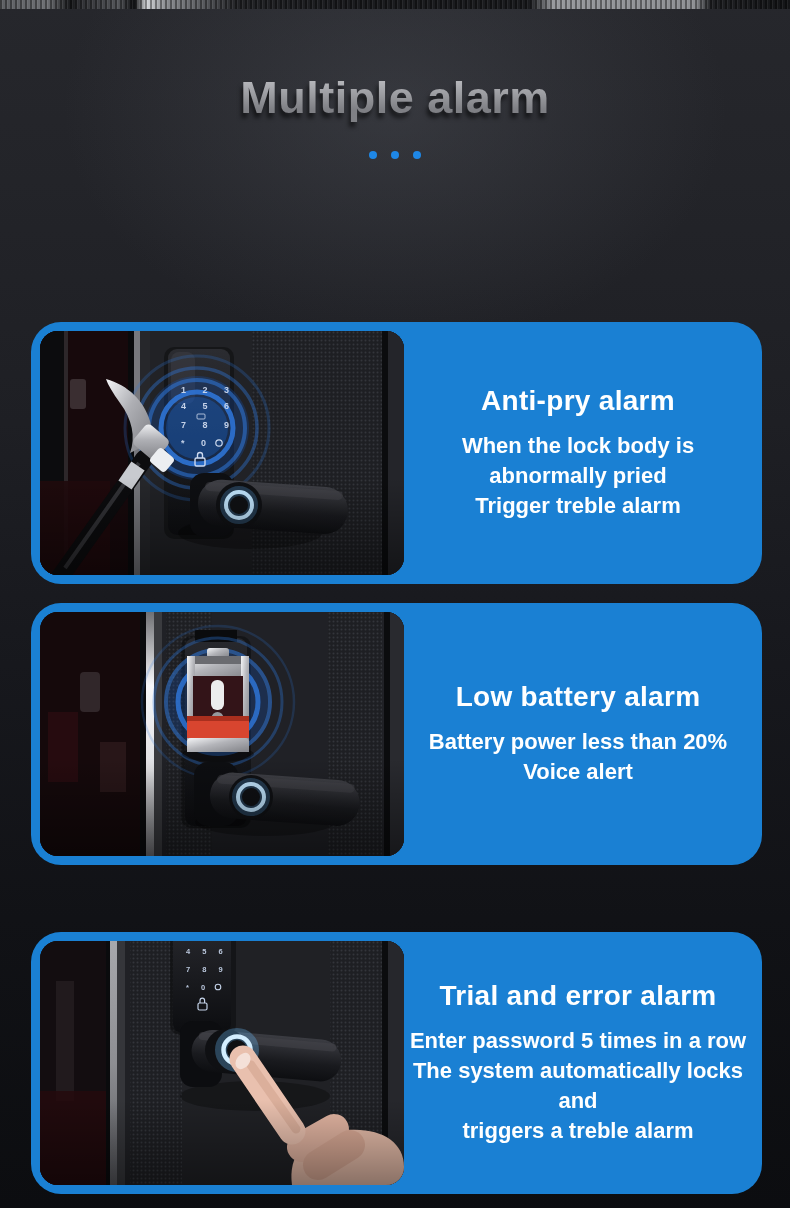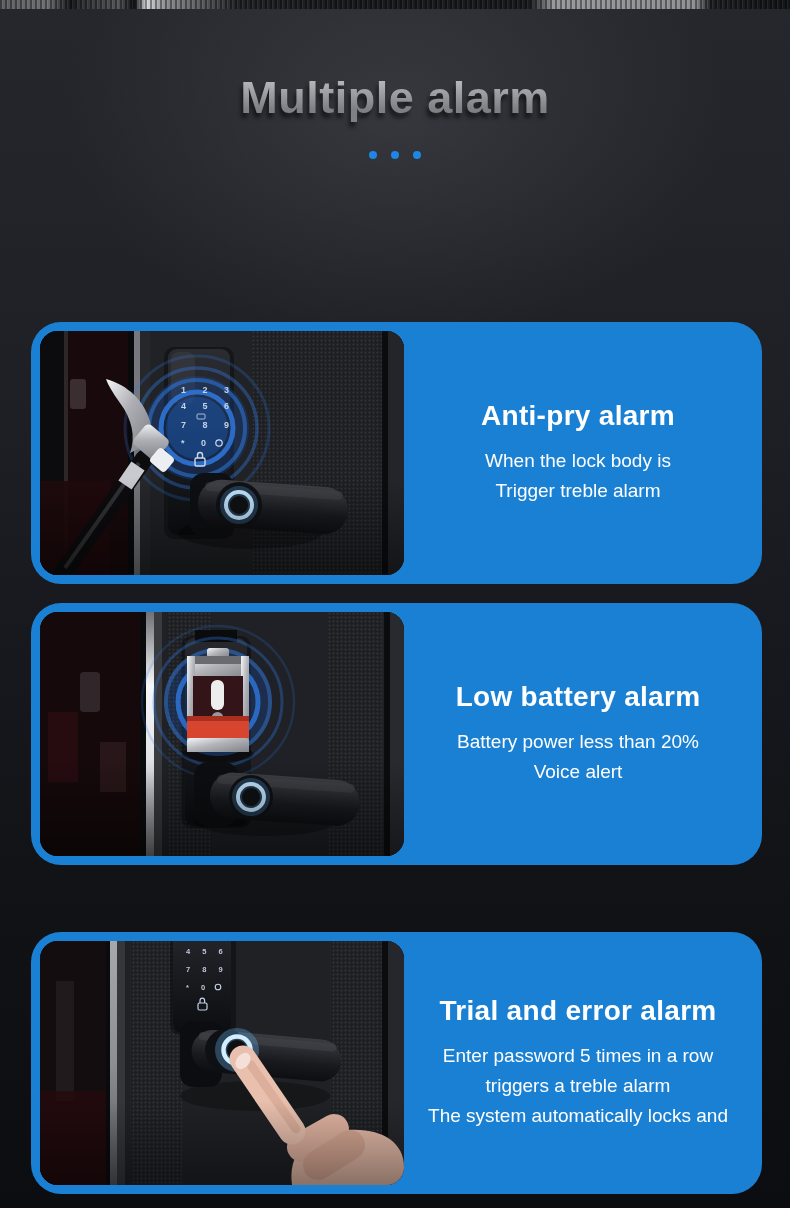--- a/index.html
+++ b/index.html
@@ -44,21 +44,21 @@
     position:absolute;left:9px;top:9px;width:364px;height:244px;
     border-radius:18px;overflow:hidden;background:#17181b;
   }
   .photo svg{display:block}
   .card-text{
     position:absolute;left:373px;right:10px;top:0;bottom:0;
     display:flex;flex-direction:column;justify-content:center;align-items:center;
     text-align:center;color:#ffffff;
   }
   .card-title{font-size:28px;font-weight:bold;letter-spacing:.3px;margin:0 0 14px 0;}
-  .card-line{font-size:19px;line-height:30px;font-weight:400;}
+  .card-line{font-size:22px;line-height:30px;font-weight:700;}
   .kp{fill:#cdd9ee;font-size:9px;font-weight:bold;font-family:"Liberation Sans","DejaVu Sans",sans-serif;letter-spacing:7px;opacity:.95}
   .kp3{fill:#c4d2e8;font-size:7.5px;font-weight:bold;font-family:"Liberation Sans","DejaVu Sans",sans-serif;letter-spacing:5px;opacity:.95}
 </style>
 </head>
 <body>
 
 <div class="page">
   <div class="metal-trim"></div>
 
   <h1 class="hero-title">Multiple alarm</h1>
@@ -153,20 +153,21 @@
           <circle cx="199" cy="174" r="23" fill="#101114"></circle>
           <circle cx="199" cy="174" r="14" fill="none" stroke="#5fb8ff" stroke-width="10" opacity=".25"></circle>
           <circle cx="199" cy="174" r="13" fill="none" stroke="#c2e6ff" stroke-width="4"></circle>
         </g>
         <rect width="364" height="244" fill="url(#p1v)"></rect>
       </svg>
     </div>
     <div class="card-text">
       <h2 class="card-title">Anti-pry alarm</h2>
       <div class="card-line">When the lock body is</div>
+      <div class="card-line">abnormally pried</div>
       <div class="card-line">Trigger treble alarm</div>
     </div>
   </section>
 
   <section class="card card-2">
     <div class="photo">
       <svg width="364" height="244" viewBox="0 0 364 244">
         <defs>
           <linearGradient id="p2m" x1="0" y1="0" x2="1" y2="1">
             <stop offset="0" stop-color="#f5f6f8"></stop>
@@ -329,17 +330,17 @@
           <line x1="203" y1="118" x2="252" y2="190" stroke="#e9c0ae" stroke-width="27" stroke-linecap="round"></line>
           <line x1="211" y1="124" x2="256" y2="188" stroke="#c79681" stroke-width="9" opacity=".4" stroke-linecap="round"></line>
           <ellipse cx="203" cy="120" rx="6.5" ry="9" transform="rotate(38 203 120)" fill="#f4e0d8"></ellipse>
         </g>
         <rect width="364" height="244" fill="url(#p3v)"></rect>
       </svg>
     </div>
     <div class="card-text">
       <h2 class="card-title">Trial and error alarm</h2>
       <div class="card-line">Enter password 5 times in a row</div>
+      <div class="card-line">The system automatically locks and</div>
       <div class="card-line">triggers a treble alarm</div>
-      <div class="card-line">The system automatically locks and</div>
     </div>
   </section>
 </div>
 
 </body></html>

